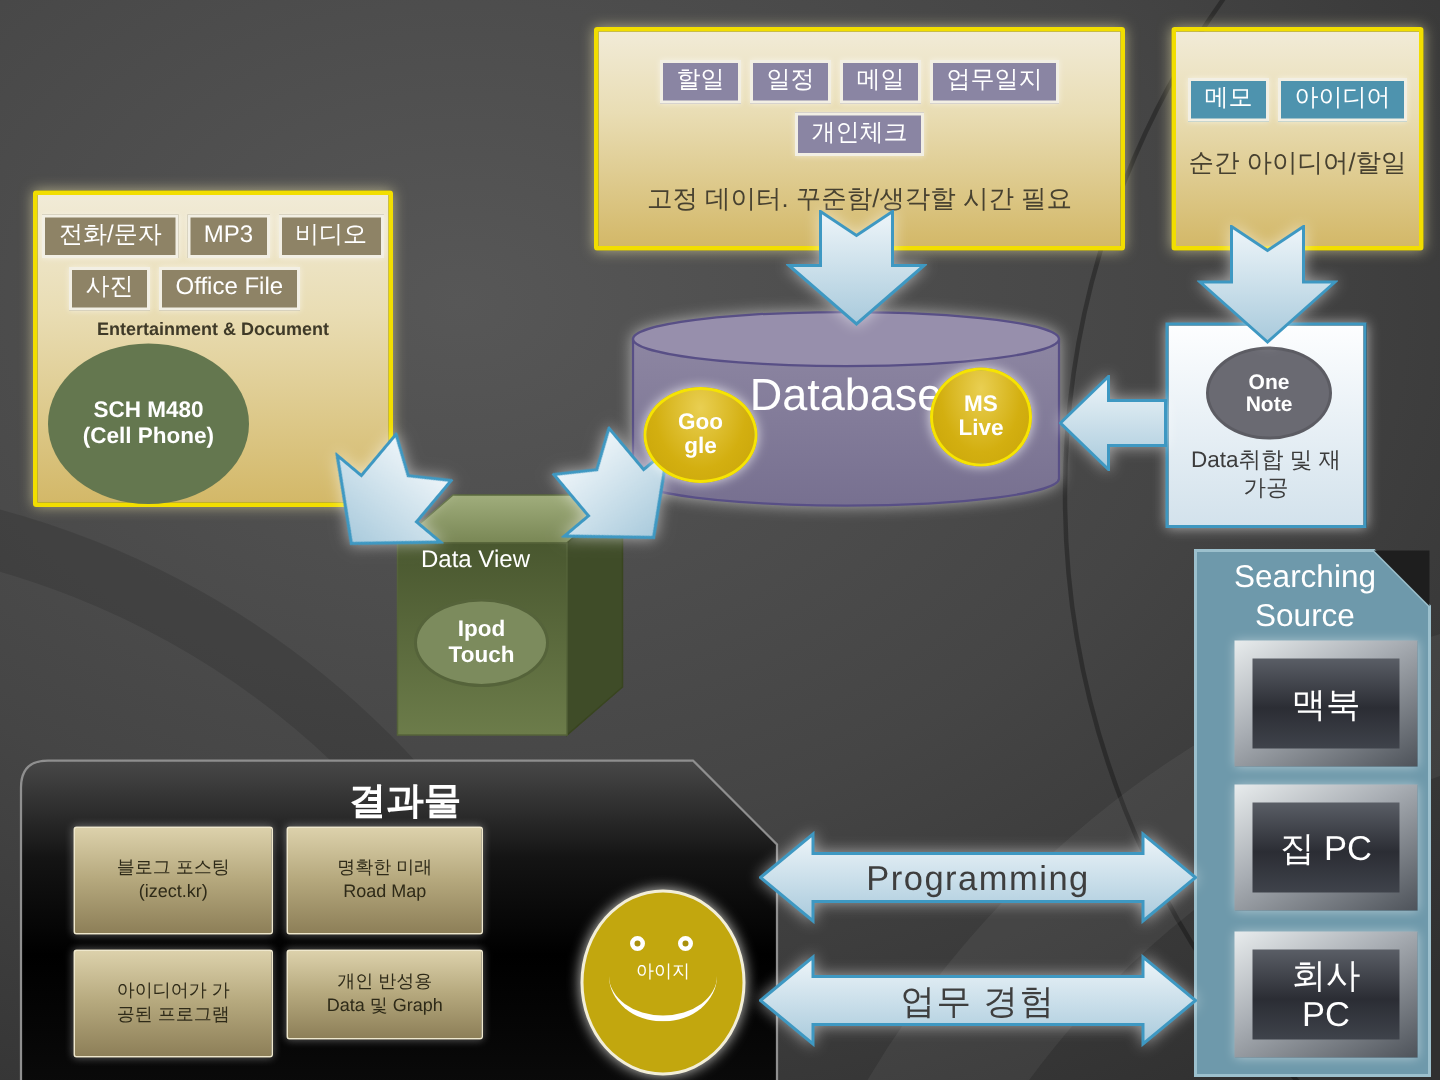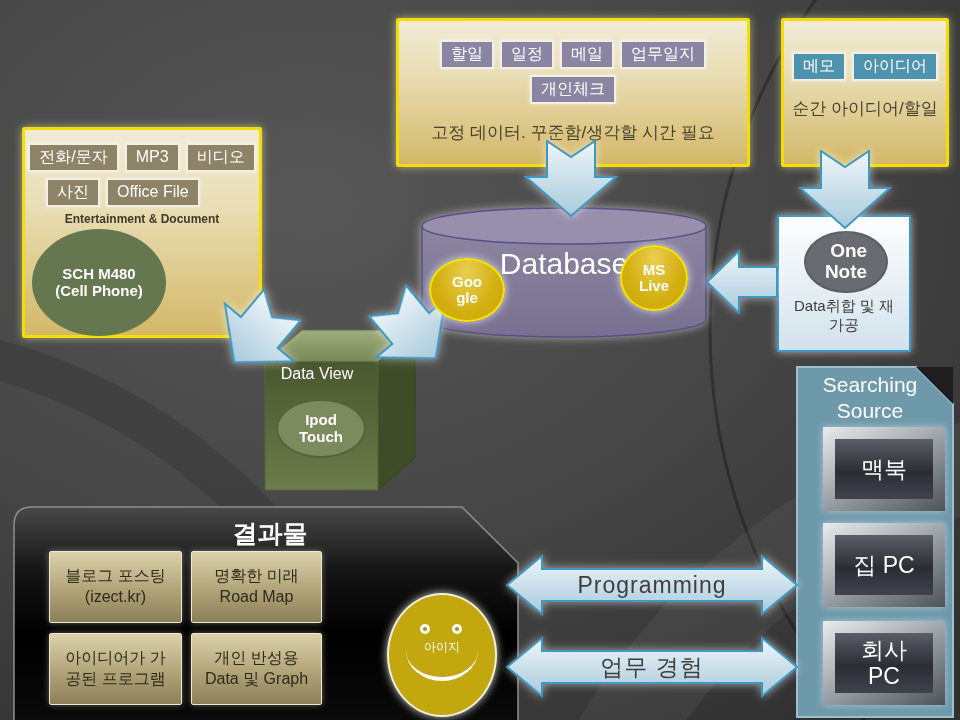--- a/index.html
+++ b/index.html
@@ -20,26 +20,26 @@
   .tab.olive{background:#8e8366;}
   .tabrow{text-align:center;}
   .caption{font-size:17px;color:#474130;text-align:center;}
 
   
   .ell{border-radius:50%;display:flex;align-items:center;justify-content:center;
        text-align:center;color:#fff;font-weight:bold;line-height:1.1;}
   .gold-ell{background:radial-gradient(ellipse at 50% 20%,#e9cf52 0%,#d3af10 60%,#c8a408 100%);
             border:2px solid #f6e402;font-size:15px;box-shadow:0 0 8px rgba(255,255,255,.75);}
   .green-ell{background:#64774f;border:2px solid #57684３;font-size:15px;}
-  .gray-ell{background:#6a6a72;border:2px solid #5c5c63;font-size:19px;text-align:right;}
+  .gray-ell{background:#6a6a72;border:2px solid #5c5c63;font-size:14px;}
   .sage-ell{background:#7c8b5d;border:2px solid #55633a;font-size:15px;justify-content:center;}
 
   
   .tan-btn{background:linear-gradient(180deg,#dcd1ab 0%,#b6a97e 48%,#8d7f58 100%);
-           border:1px solid #efe8cd;border-radius:2px;color:#2e2a18;font-size:16px;
+           border:1px solid #efe8cd;border-radius:2px;color:#2e2a18;font-size:12px;
            display:flex;align-items:center;justify-content:center;text-align:center;
            line-height:1.3;box-shadow:0 0 6px rgba(255,255,255,.35);}
 
   
   .steel-btn{background:linear-gradient(150deg,#e8eced 0%,#a9aeb4 42%,#4e535a 100%);
              padding:12px;box-shadow:0 0 7px rgba(255,255,255,.45);}
   .steel-inner{width:100%;height:100%;display:flex;align-items:center;justify-content:center;
                background:linear-gradient(180deg,#5a5e66 0%,#2b2d34 55%,#3f434b 100%);
                color:#fff;font-size:23px;text-align:center;line-height:1.15;}
 
@@ -133,21 +133,21 @@
     </defs>
     <path d="M20,2 H450 L506,58 V218 H2 V20 Q2,2 20,2 Z" fill="url(#blk)" stroke="#8f8f8f" stroke-width="1.5"></path>
   </svg>
   <div class="abs" style="left:185px;top:517px;width:170px;text-align:center;color:#fff;font-size:25px;font-weight:bold;z-index:11;">결과물</div>
   <div class="abs tan-btn ml" style="left:49px;top:551px;width:133px;height:72px;z-index:11;">블로그 포스팅
 (izect.kr)</div>
   <div class="abs tan-btn ml" style="left:191px;top:551px;width:131px;height:72px;z-index:11;">명확한 미래
 Road Map</div>
   <div class="abs tan-btn ml" style="left:49px;top:633px;width:133px;height:72px;z-index:11;">아이디어가 가
 공된 프로그램</div>
-  <div class="abs tan-btn ml" style="left:191px;top:633px;width:131px;height:72px;z-index:11;">개인 반성용
+  <div class="abs tan-btn ml" style="left:191px;top:633px;width:131px;height:60px;z-index:11;">개인 반성용
 Data 및 Graph</div>
 
   <div class="abs" style="left:387px;top:593px;width:110px;height:124px;border-radius:50%;background:#c2a70e;border:2px solid #f2eed8;box-shadow:0 0 9px rgba(255,255,250,.8);z-index:12;">
     <div class="abs" style="left:31px;top:29px;width:10px;height:10px;border:3px solid #fff;border-radius:50%;background:#a9900c;"></div>
     <div class="abs" style="left:63px;top:29px;width:10px;height:10px;border:3px solid #fff;border-radius:50%;background:#a9900c;"></div>
     <div class="abs" style="left:0;top:44px;width:106px;text-align:center;color:#fff;font-size:12px;">아이지</div>
     <div class="abs" style="left:17px;top:54px;width:72px;height:32px;border-bottom:4px solid #fff;border-radius:0 0 50% 50% / 0 0 95% 95%;"></div>
   </div>
 
   <svg class="abs" style="left:795px;top:365px;z-index:10" width="160" height="355" viewBox="0 0 160 355">

